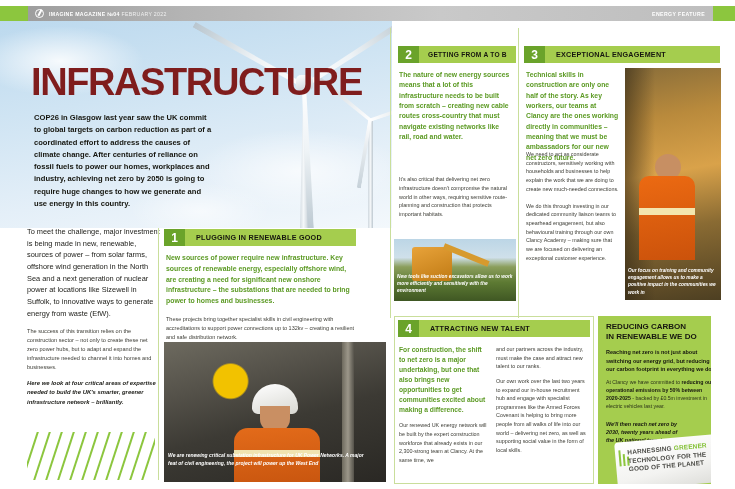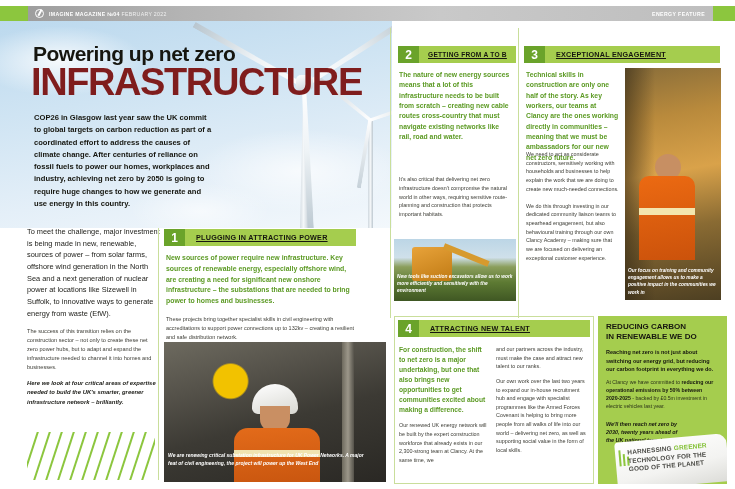--- a/index.html
+++ b/index.html
@@ -140,21 +140,21 @@
     position: absolute; height: 17px; display: flex; align-items: stretch;
   }
   .sec-head .num {
     width: 21px; background: #6aa32a; color: #ffffff;
     font-size: 12px; font-weight: 800; display: flex;
     align-items: center; justify-content: center;
   }
   .sec-head .ttl {
     flex: 1; background: #a5cd4e; color: #16160f;
     font-size: 7.2px; font-weight: 800; letter-spacing: .25px;
-    display: flex; align-items: center; padding-left: 11px; text-decoration: underline;
+    display: flex; align-items: center; padding-left: 11px;
   }
   .sec-head.two-line .ttl { line-height: 1.18; }
 
   
   .s1-head { left: 164px; top: 229px; width: 192px; }
   .s1-lede {
     position: absolute; left: 166px; top: 253px; width: 190px;
     font-size: 6.9px; line-height: 1.56; font-weight: 700; color: #5c9a24;
   }
   .s1-body {
@@ -281,21 +281,21 @@
     margin-top: 6px; font-size: 5.4px; line-height: 1.6; color: #3d3d36;
   }
   .s4-body.first { margin-top: 0; }
   .s4-box {
     position: absolute; left: 394px; top: 316px; width: 200px; height: 168px;
     border: 1px solid #c9de9b;
   }
 
   
   .green-panel {
-    position: absolute; left: 598px; top: 316px; width: 129px; height: 168px;
+    position: absolute; left: 598px; top: 316px; width: 113px; height: 168px;
     background: #a5cd4e; overflow: hidden;
   }
   .gp-title {
     position: absolute; left: 8px; top: 6px; width: 110px;
     font-size: 8px; font-weight: 800; line-height: 1.2; color: #16160f;
   }
   .gp-lede {
     position: absolute; left: 8px; top: 32px; width: 110px;
     font-size: 5.5px; font-weight: 800; line-height: 1.55; color: #16160f;
   }
@@ -354,21 +354,20 @@
     <div class="turbine2-blade c1"></div>
     <div class="turbine2-blade c2"></div>
     <div class="turbine2-blade c3"></div>
     <div class="turbine-tower"></div>
     <div class="blade b1"></div>
     <div class="blade b2"></div>
     <div class="blade b3"></div>
     <div class="turbine-hub"></div>
   </div>
 
-  <div class="headline-kicker">Powering up net zero</div>
   <div class="headline-main">INFRASTRUCTURE</div>
   <div class="intro-copy">COP26 in Glasgow last year saw the UK commit to global targets on carbon reduction as part of a coordinated effort to address the causes of climate change.  After centuries of reliance on fossil fuels to power our homes, workplaces and industry, achieving net zero by 2050 is going to require huge changes to how we generate and use energy in this country.</div>
 
   <div class="left-col">
     <div class="left-lede">To meet the challenge, major investment is being made in new, renewable, sources of power – from solar farms, offshore wind generation in the North Sea and a next generation of nuclear power at locations like Sizewell in Suffolk, to innovative ways to generate energy from waste (EfW).</div>
     <div class="left-body">The success of this transition relies on the construction sector – not only to create these net zero power hubs, but to adapt and expand the infrastructure needed to channel it into homes and businesses.</div>
     <div class="left-italic">Here we look at four critical areas of expertise needed to build the UK's smarter, greener infrastructure network – brilliantly.</div>
   </div>
   <div class="hatch">
     <i style="left:2px"></i>
@@ -383,21 +382,21 @@
       <i style="left:110px"></i>
       <i style="left:122px"></i>
   </div>
 
   <div class="vrule" style="left:158px; top:228px; width:1px; height:252px;"></div>
   <div class="vrule" style="left:390px; top:28px; width:1px; height:290px;"></div>
   <div class="vrule" style="left:518px; top:28px; width:1px; height:290px;"></div>
 
   <div class="sec-head s1-head">
     <div class="num">1</div>
-    <div class="ttl">PLUGGING IN ATTRACTING POWER</div>
+    <div class="ttl">PLUGGING IN RENEWABLE GOOD</div>
   </div>
   <div class="s1-lede">New sources of power require new infrastructure.  Key sources of renewable energy, especially offshore wind, are creating a need for significant new onshore infrastructure – the substations that are needed to bring power to homes and businesses.</div>
   <div class="s1-body">These projects bring together specialist skills in civil engineering with accreditations to support power connections up to 132kv – creating a resilient and safe distribution network.</div>
   <div class="s1-photo">
     <div class="pole"></div>
     <div class="helmet"></div>
     <div class="face"></div>
     <div class="vest"></div>
     <div class="band"></div>
   </div>

